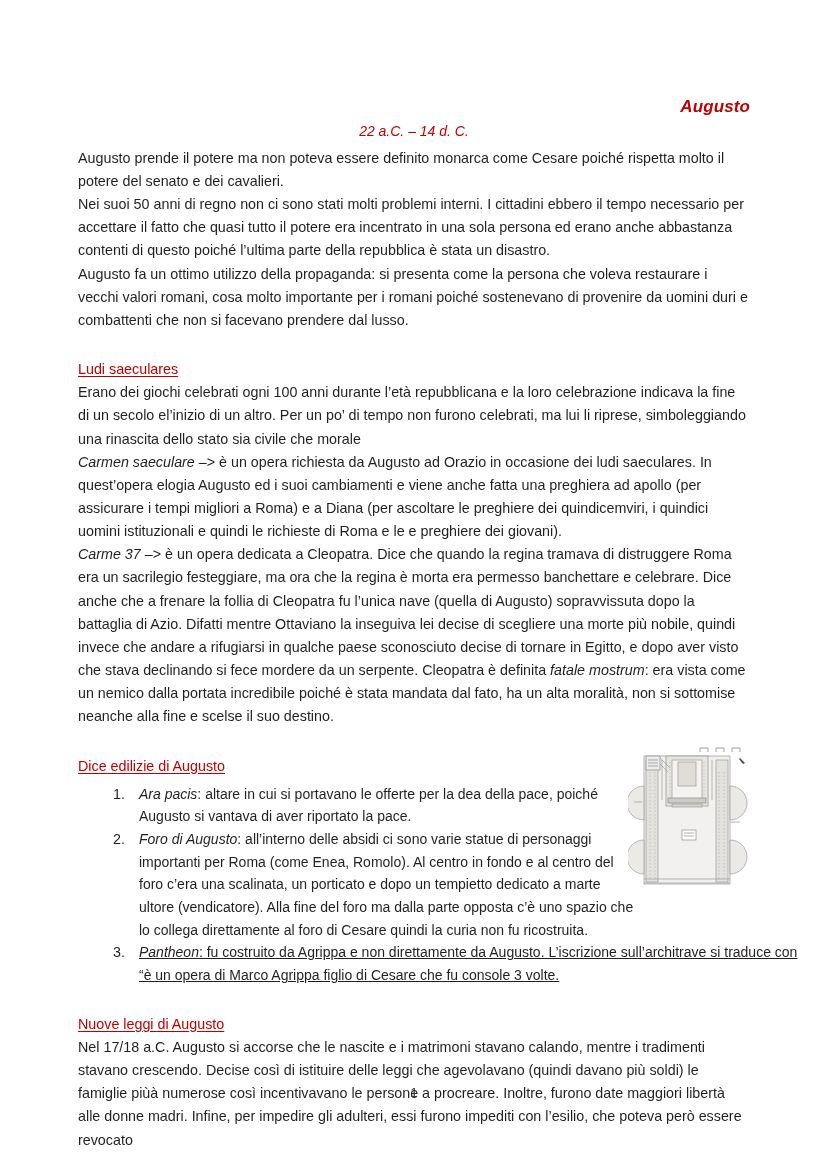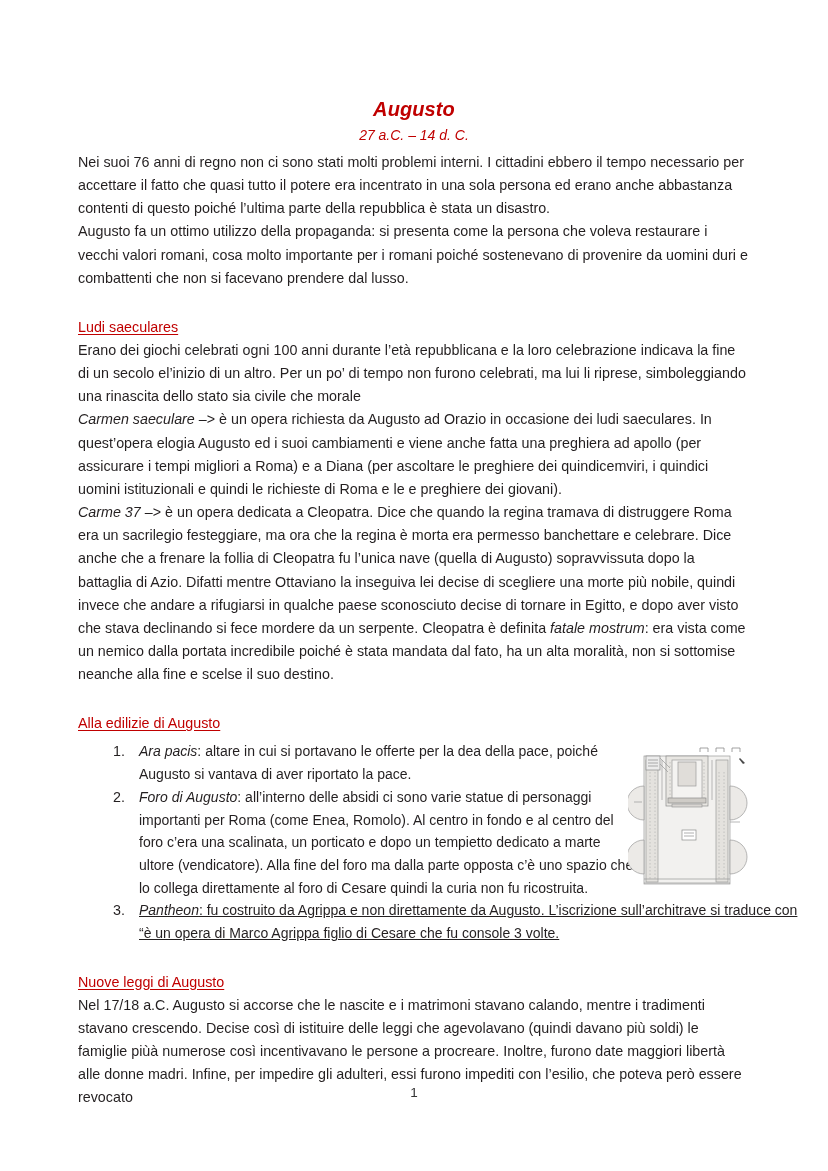--- a/index.html
+++ b/index.html
@@ -20,25 +20,25 @@
     overflow: hidden;
     box-sizing: border-box;
   }
   .content {
     position: absolute;
     left: 78px;
     top: 96px;
     width: 672px;
   }
   .doc-title {
-    text-align: center;
+    text-align: right;
     color: #c00000;
     font-weight: bold;
     font-style: italic;
-    font-size: 20px;
+    font-size: 17px;
     line-height: 1.35;
     margin: 0;
     letter-spacing: 0.1px;
   }
   .doc-subtitle {
     text-align: center;
     color: #c00000;
     font-style: italic;
     font-size: 14px;
     line-height: 1.35;
@@ -99,35 +99,36 @@
   }
 </style>
 </head>
 <body>
 
 <div class="page">
 
   <div class="content">
 
     <h1 class="doc-title">Augusto</h1>
-    <div class="doc-subtitle">27 a.C. – 14 d. C.</div>
+    <div class="doc-subtitle">22 a.C. – 14 d. C.</div>
 
-    <p class="para">Nei suoi 76 anni di regno non ci sono stati molti problemi interni. I cittadini ebbero il tempo necessario per accettare il fatto che quasi tutto il potere era incentrato in una sola persona ed erano anche abbastanza contenti di questo poiché l’ultima parte della repubblica è stata un disastro.</p>
+    <p class="para">Augusto prende il potere ma non poteva essere definito monarca come Cesare poiché rispetta molto il potere del senato e dei cavalieri.</p>
+    <p class="para">Nei suoi 50 anni di regno non ci sono stati molti problemi interni. I cittadini ebbero il tempo necessario per accettare il fatto che quasi tutto il potere era incentrato in una sola persona ed erano anche abbastanza contenti di questo poiché l’ultima parte della repubblica è stata un disastro.</p>
     <p class="para">Augusto fa un ottimo utilizzo della propaganda: si presenta come la persona che voleva restaurare i vecchi valori romani, cosa molto importante per i romani poiché sostenevano di provenire da uomini duri e combattenti che non si facevano prendere dal lusso.</p>
 
     <div class="head-wrap">
       <span class="section-head">Ludi saeculares</span>
     </div>
     <p class="para">Erano dei giochi celebrati ogni 100 anni durante l’età repubblicana e la loro celebrazione indicava la fine di un secolo el’inizio di un altro. Per un po’ di tempo non furono celebrati, ma lui li riprese, simboleggiando una rinascita dello stato sia civile che morale</p>
 
     <p class="para"><span class="it">Carmen saeculare</span><span> –&gt; è un opera richiesta da Augusto ad Orazio in occasione dei ludi saeculares. In quest’opera elogia Augusto ed i suoi cambiamenti e viene anche fatta una preghiera ad apollo (per assicurare i tempi migliori a Roma) e a Diana (per ascoltare le preghiere dei quindicemviri, i quindici uomini istituzionali e quindi le richieste di Roma e le e preghiere dei giovani).</span></p>
     <p class="para"><span class="it">Carme 37</span><span> –&gt; è un opera dedicata a Cleopatra. Dice che quando la regina tramava di distruggere Roma era un sacrilegio festeggiare, ma ora che la regina è morta era permesso banchettare e celebrare. Dice anche che a frenare la follia di Cleopatra fu l’unica nave (quella di Augusto) sopravvissuta dopo la battaglia di Azio. Difatti mentre Ottaviano la inseguiva lei decise di scegliere una morte più nobile, quindi invece che andare a rifugiarsi in qualche paese sconosciuto decise di tornare in Egitto, e dopo aver visto che stava declinando si fece mordere da un serpente. Cleopatra è definita </span><span class="it">fatale mostrum</span><span>: era vista come un nemico dalla portata incredibile poiché è stata mandata dal fato, ha un alta moralità, non si sottomise neanche alla fine e scelse il suo destino.</span></p>
 
     <div class="head-wrap">
-      <span class="section-head">Alla edilizie di Augusto</span>
+      <span class="section-head">Dice edilizie di Augusto</span>
     </div>
     <ol class="numlist">
       <li class="li-narrow"><span class="it">Ara pacis</span><span>: altare in cui si portavano le offerte per la dea della pace, poiché Augusto si vantava di aver riportato la pace.</span></li>
       <li class="li-narrow"><span class="it">Foro di Augusto</span><span>: all’interno delle absidi ci sono varie statue di personaggi importanti per Roma (come Enea, Romolo). Al centro in fondo e al centro del foro c’era una scalinata, un porticato e dopo un tempietto dedicato a marte ultore (vendicatore). Alla fine del foro ma dalla parte opposta c’è uno spazio che lo collega direttamente al foro di Cesare quindi la curia non fu ricostruita.</span></li>
       <li class="li-wide"><span class="it">Pantheon</span><span>: fu costruito da Agrippa e non direttamente da Augusto. L’iscrizione sull’architrave si traduce con “è un opera di Marco Agrippa figlio di Cesare che fu console 3 volte.</span></li>
     </ol>
 
     <div class="head-wrap">
       <span class="section-head">Nuove leggi di Augusto</span>
     </div>

